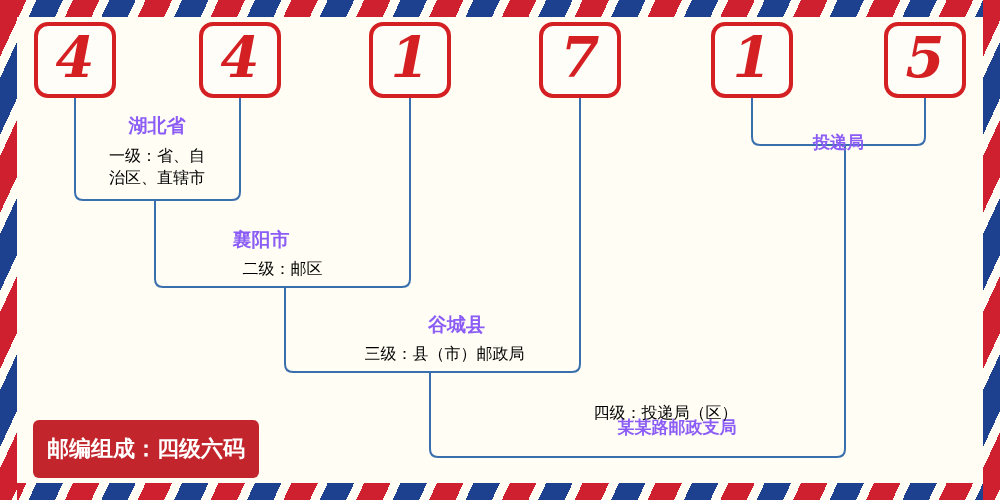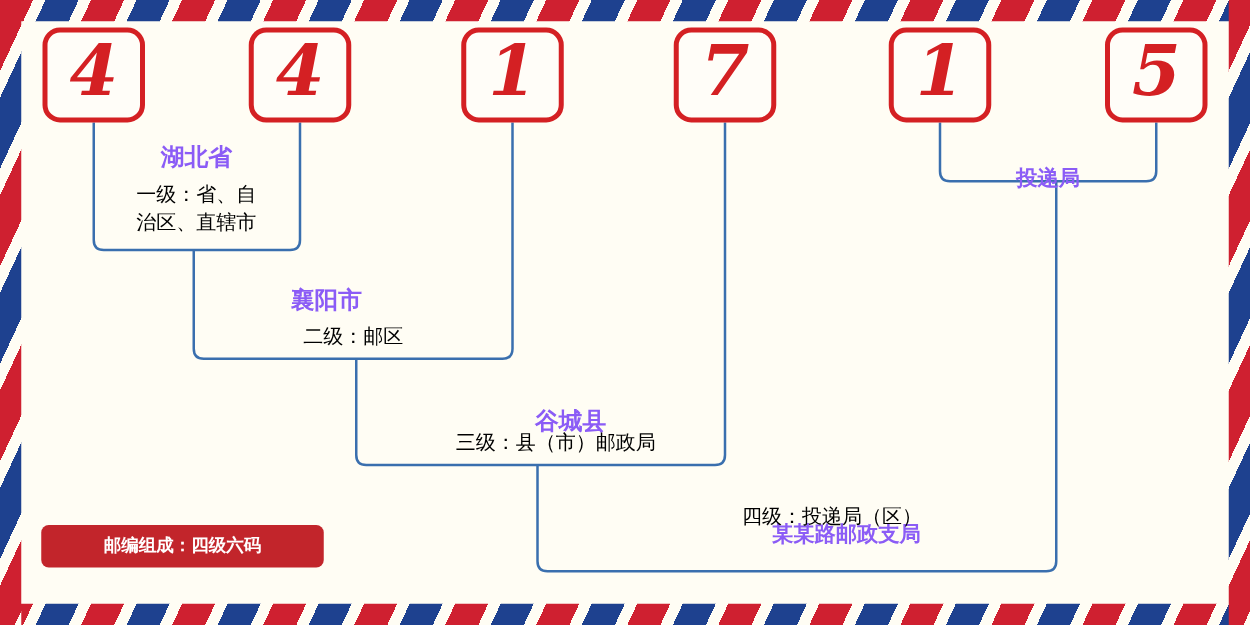--- a/index.html
+++ b/index.html
@@ -50,23 +50,23 @@
     font-size: 19px; z-index: 3;
   }
   .name.small { font-size: 17px; margin-top: 24px; }
   .desc {
     position: absolute; text-align: center;
     color: #000000; font-size: 16px; line-height: 22px;
     white-space: pre-line; z-index: 3;
   }
   .badge {
     position: absolute; left: 33px; top: 420px;
-    width: 226px; height: 34px;
+    width: 226px; height: 58px;
     background: #c2252b; border-radius: 6px;
-    color: #ffffff; font-weight: bold; font-size: 14px;
+    color: #ffffff; font-weight: bold; font-size: 22px;
     display: flex; align-items: center; justify-content: center;
     z-index: 3;
   }
 </style>
 </head>
 <body>
 
 <div class="stripe top"></div>
 <div class="stripe bottom"></div>
 <div class="stripe left"></div>
@@ -106,21 +106,21 @@
   <span class="digit">5</span>
 </div>
 
 <div class="name" style="left:70px; top:113px; width:174px">湖北省</div>
 <div class="desc" style="left:70px; top:145px; width:174px">一级：省、自
 治区、直辖市</div>
 
 <div class="name" style="left:155px; top:227px; width:212px">襄阳市</div>
 <div class="desc" style="left:155px; top:258px; width:255px">二级：邮区</div>
 
-<div class="name" style="left:285px; top:324px; width:343px">谷城县</div>
+<div class="name" style="left:285px; top:312px; width:343px">谷城县</div>
 <div class="desc" style="left:285px; top:343px; width:319px">三级：县（市）邮政局</div>
 
 <div class="name small" style="left:752px; top:107px; width:173px">投递局</div>
 
 <div class="name small" style="left:430px; top:392px; width:494px">某某路邮政支局</div>
 <div class="desc" style="left:430px; top:402px; width:471px">四级：投递局（区）</div>
 
 <div class="badge">
   <span>邮编组成：四级六码</span>
 </div>

